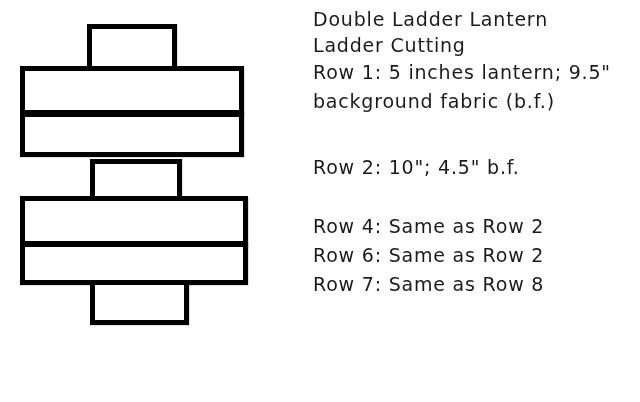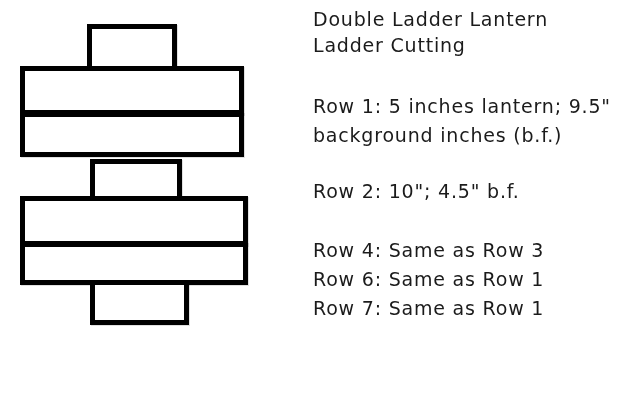--- a/index.html
+++ b/index.html
@@ -38,22 +38,22 @@
     top: 6px;
     width: 322px;
     font-size: 19px;
     letter-spacing: 0.8px;
     color: #1b1b1b;
   }
   .block {
     line-height: 29px;
     margin: 0 0 0 0;
   }
-  .text-col .block:nth-child(1) { line-height: 26px; margin-bottom: 34px; }
-  .text-col .block:nth-child(2) { margin-bottom: 27px; }
+  .text-col .block:nth-child(1) { line-height: 26px; }
+  .text-col .block:nth-child(2) { margin-bottom: 37px; }
   .text-col .block:nth-child(3) { margin-bottom: 30px; }
   .line { white-space: nowrap; }
 </style>
 </head>
 <body>
 
 <div class="stage">
   <div class="diagram" id="diagram">
       <div class="shape-rect" style="left: 87px; top: 24px; width: 90px; height: 47px; border-color: rgb(0, 0, 0); background: rgb(255, 255, 255);"></div>
       <div class="shape-rect" style="left: 20px; top: 66px; width: 224px; height: 49px; border-color: rgb(0, 0, 0); background: rgb(255, 255, 255);"></div>
@@ -63,24 +63,24 @@
       <div class="shape-rect" style="left: 20px; top: 242px; width: 228px; height: 43px; border-color: rgb(0, 0, 0); background: rgb(255, 255, 255);"></div>
       <div class="shape-rect" style="left: 90px; top: 280px; width: 99px; height: 45px; border-color: rgb(0, 0, 0); background: rgb(255, 255, 255);"></div>
     </div>
   <div class="text-col" id="text-col">
       <div class="block">
         <div class="line">Double Ladder Lantern</div>
         <div class="line">Ladder Cutting</div>
       </div>
       <div class="block">
         <div class="line">Row 1: 5 inches lantern; 9.5"</div>
-        <div class="line">background inches (b.f.)</div>
+        <div class="line">background fabric (b.f.)</div>
       </div>
       <div class="block">
         <div class="line">Row 2: 10"; 4.5" b.f.</div>
       </div>
       <div class="block">
-        <div class="line">Row 4: Same as Row 3</div>
-        <div class="line">Row 6: Same as Row 1</div>
-        <div class="line">Row 7: Same as Row 1</div>
+        <div class="line">Row 4: Same as Row 2</div>
+        <div class="line">Row 6: Same as Row 2</div>
+        <div class="line">Row 7: Same as Row 8</div>
       </div>
     </div>
 </div>
 
 </body></html>

